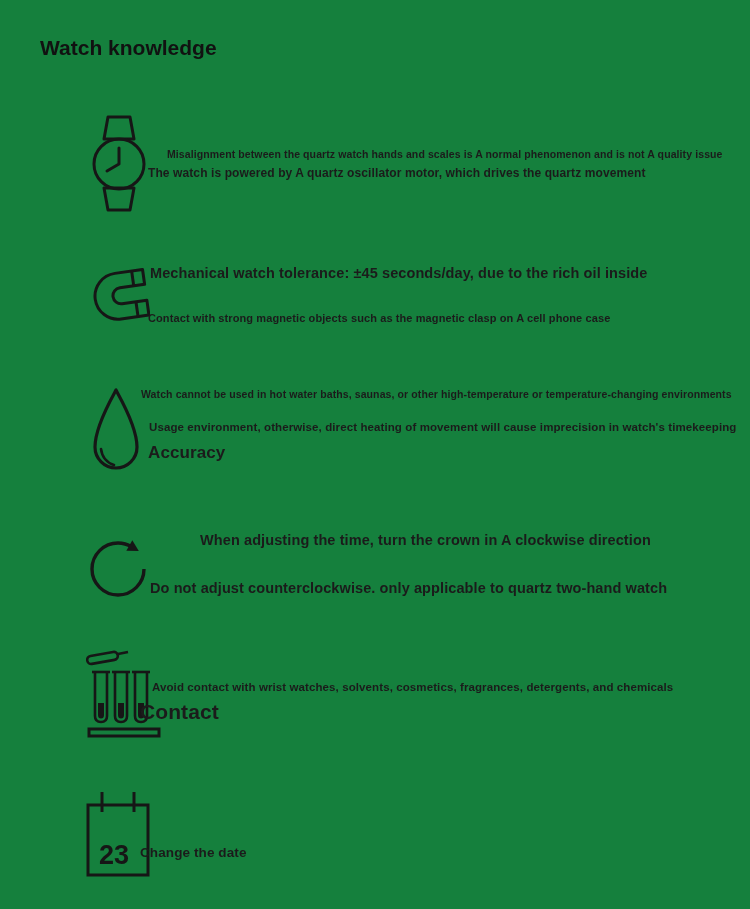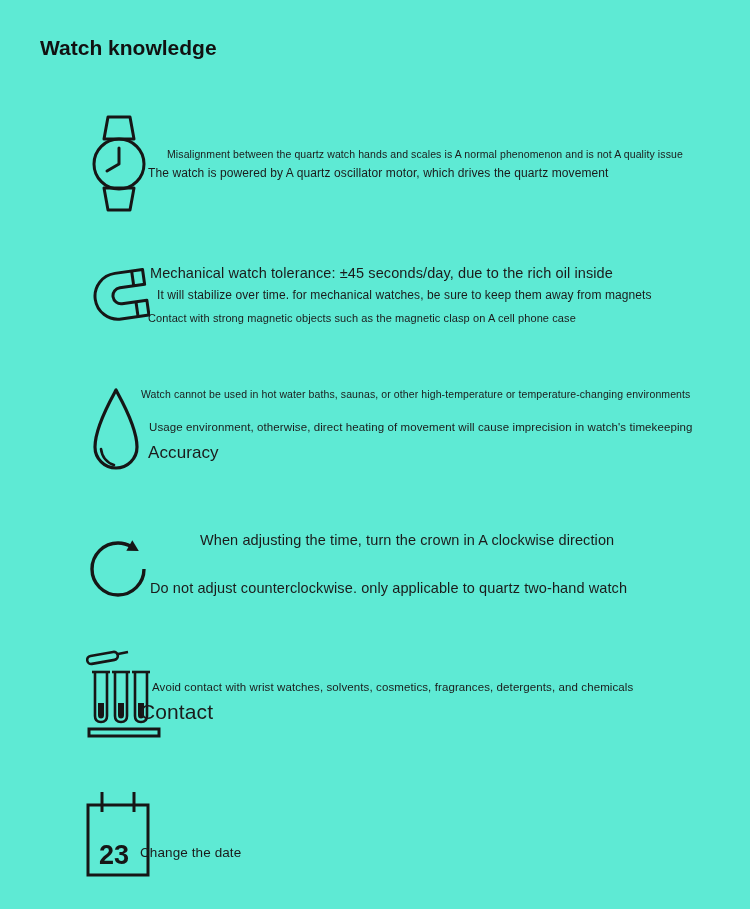--- a/index.html
+++ b/index.html
@@ -1,33 +1,33 @@
 <!DOCTYPE html>
 <html><head>
 <meta charset="utf-8">
 <style>
   html,body{margin:0;padding:0;background:#ffffff;}
   .page{
     position:relative;
     width:750px;height:909px;
-    background:#5eead4;
+    background:#15803d;
     font-family:"Liberation Sans",sans-serif;
     color:#161616;
     overflow:hidden;
   }
   .title{
     position:absolute;left:40px;top:36px;margin:0;
     font-size:21px;font-weight:700;color:#111;
   }
   .sec{position:absolute;left:40px;width:705px;}
   .icon{position:absolute;margin-left:46px;}
   .icon svg{display:block;}
   .line{
     position:absolute;
-    font-weight:400;
+    font-weight:700;
     white-space:nowrap;
     color:#1b1b1b;
     letter-spacing:0.1px;
   }
 </style>
 </head>
 <body>
 
 <div class="page">
 
@@ -50,21 +50,20 @@
     <div class="icon" style="left:2px;top:3px;">
       <svg width="62" height="56" viewBox="0 0 62 56" fill="none" stroke="#161616" stroke-width="3">
         <g transform="rotate(-8 31 28)">
           <path d="M58,5 H30 A23,23 0 0 0 30,51 H58 V36 H33 A8,8 0 0 1 33,20 H58 Z" stroke-linejoin="round"></path>
           <line x1="47" y1="5" x2="47" y2="20"></line>
           <line x1="47" y1="36" x2="47" y2="51"></line>
         </g>
       </svg>
     </div>
     <div class="line" style="left:110px;top:0;font-size:14.5px;">Mechanical watch tolerance: ±45 seconds/day, due to the rich oil inside</div>
-    <div class="line" style="left:117px;top:23px;font-size:12px;">It will stabilize over time. for mechanical watches, be sure to keep them away from magnets</div>
     <div class="line" style="left:108px;top:47px;font-size:11px;">Contact with strong magnetic objects such as the magnetic clasp on A cell phone case</div>
   </section>
 
   <section class="sec" style="top:386px;height:100px;">
     <div class="icon" style="left:2px;top:0;">
       <svg width="56" height="94" viewBox="0 0 56 94" fill="none" stroke="#161616" stroke-width="3.2">
         <path d="M28,4 C26,8 7,40 7,61 A21,21 0 0 0 49,61 C49,40 30,8 28,4 Z" stroke-linejoin="round"></path>
         <path d="M13,63 C14,71 19,77 26,79" stroke-width="2.6" stroke-linecap="round"></path>
       </svg>
     </div>

